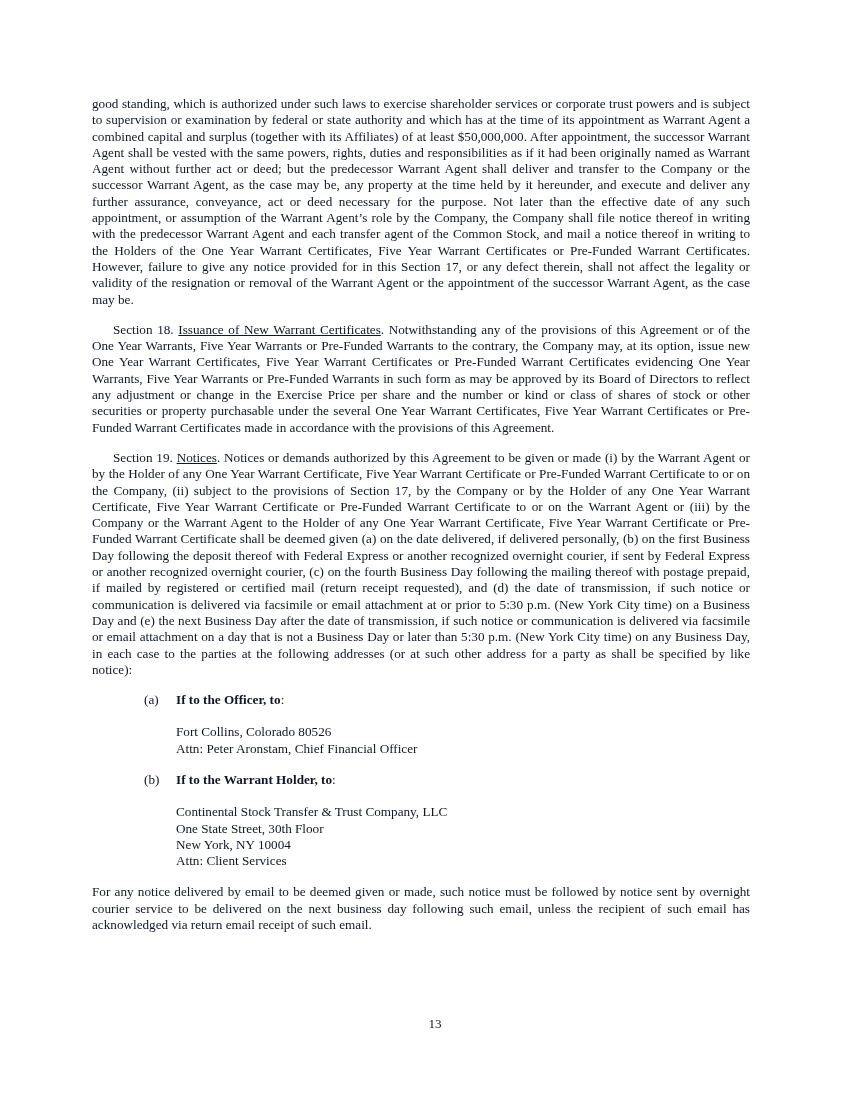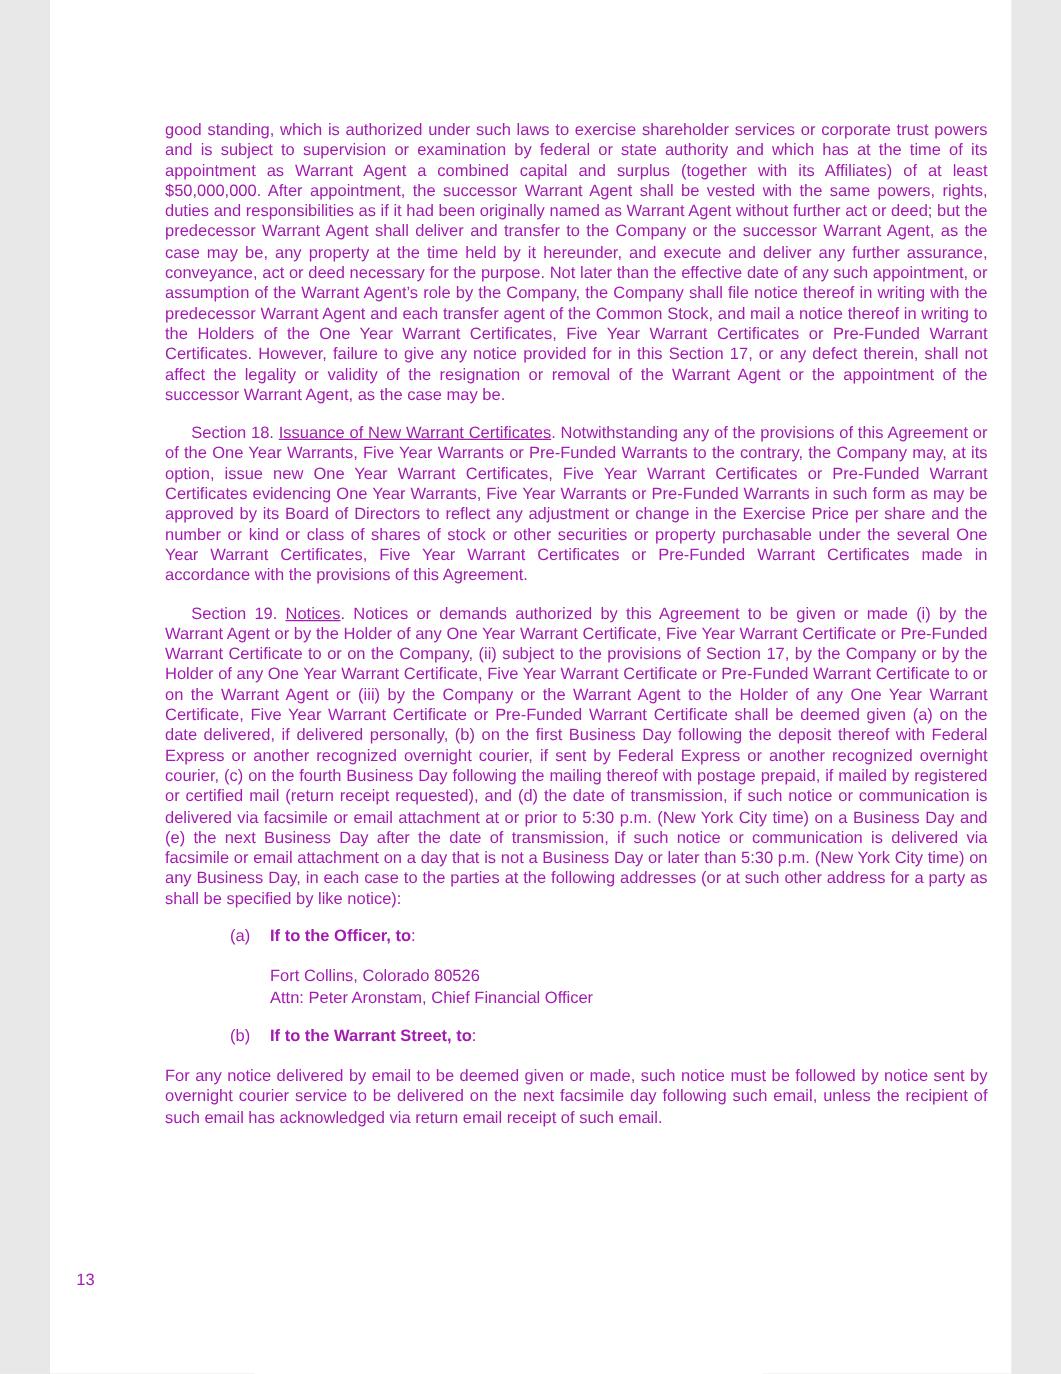--- a/index.html
+++ b/index.html
@@ -2,26 +2,26 @@
 <html><head>
 <meta charset="utf-8">
 <style>
   html, body {
     margin: 0;
     padding: 0;
     background: #e8e8e8;
   }
   .page {
     position: relative;
-    width: 769px;
+    width: 849px;
     height: 1099px;
     margin: 0 auto;
     background: #ffffff;
-    color: #a21caf;
-    font-family: Liberation Sans, sans-serif;
+    color: #0f172a;
+    font-family: Liberation Serif, serif;
     font-size: 13.2px;
     line-height: 16.3px;
     overflow: hidden;
   }
   .content {
     position: absolute;
     left: 92px;
     top: 96px;
     width: 658px;
   }
@@ -55,20 +55,21 @@
     padding-left: 84px;
   }
   .addr div {
     white-space: nowrap;
   }
   .page-number {
     position: absolute;
     left: 0;
     right: 0;
     top: 1016px;
+    text-align: center;
     margin-left: 21px;
   }
 </style>
 </head>
 <body>
 
 <div class="page">
   <div class="content">
 
     <p class="para">good standing, which is authorized under such laws to exercise shareholder services or corporate trust powers and is subject to supervision or examination by federal or state authority and which has at the time of its appointment as Warrant Agent a combined capital and surplus (together with its Affiliates) of at least $50,000,000. After appointment, the successor Warrant Agent shall be vested with the same powers, rights, duties and responsibilities as if it had been originally named as Warrant Agent without further act or deed; but the predecessor Warrant Agent shall deliver and transfer to the Company or the successor Warrant Agent, as the case may be, any property at the time held by it hereunder, and execute and deliver any further assurance, conveyance, act or deed necessary for the purpose. Not later than the effective date of any such appointment, or assumption of the Warrant Agent’s role by the Company, the Company shall file notice thereof in writing with the predecessor Warrant Agent and each transfer agent of the Common Stock, and mail a notice thereof in writing to the Holders of the One Year Warrant Certificates, Five Year Warrant Certificates or Pre-Funded Warrant Certificates. However, failure to give any notice provided for in this Section 17, or any defect therein, shall not affect the legality or validity of the resignation or removal of the Warrant Agent or the appointment of the successor Warrant Agent, as the case may be.</p>
@@ -82,22 +83,28 @@
         <span class="li-label">(a)</span><span class="li-heading">If to the Officer, to</span><span>:</span>
       </div>
       <div class="addr">
         <div>Fort Collins, Colorado 80526</div>
         <div>Attn: Peter Aronstam, Chief Financial Officer</div>
       </div>
     </div>
 
     <div class="notice-item">
       <div class="li-row">
-        <span class="li-label">(b)</span><span class="li-heading">If to the Warrant Street, to</span><span>:</span>
+        <span class="li-label">(b)</span><span class="li-heading">If to the Warrant Holder, to</span><span>:</span>
+      </div>
+      <div class="addr">
+        <div>Continental Stock Transfer &amp; Trust Company, LLC</div>
+        <div>One State Street, 30th Floor</div>
+        <div>New York, NY 10004</div>
+        <div>Attn: Client Services</div>
       </div>
     </div>
 
-    <p class="para">For any notice delivered by email to be deemed given or made, such notice must be followed by notice sent by overnight courier service to be delivered on the next facsimile day following such email, unless the recipient of such email has acknowledged via return email receipt of such email.</p>
+    <p class="para">For any notice delivered by email to be deemed given or made, such notice must be followed by notice sent by overnight courier service to be delivered on the next business day following such email, unless the recipient of such email has acknowledged via return email receipt of such email.</p>
 
   </div>
 
   <div class="page-number">13</div>
 </div>
 
 </body></html>

